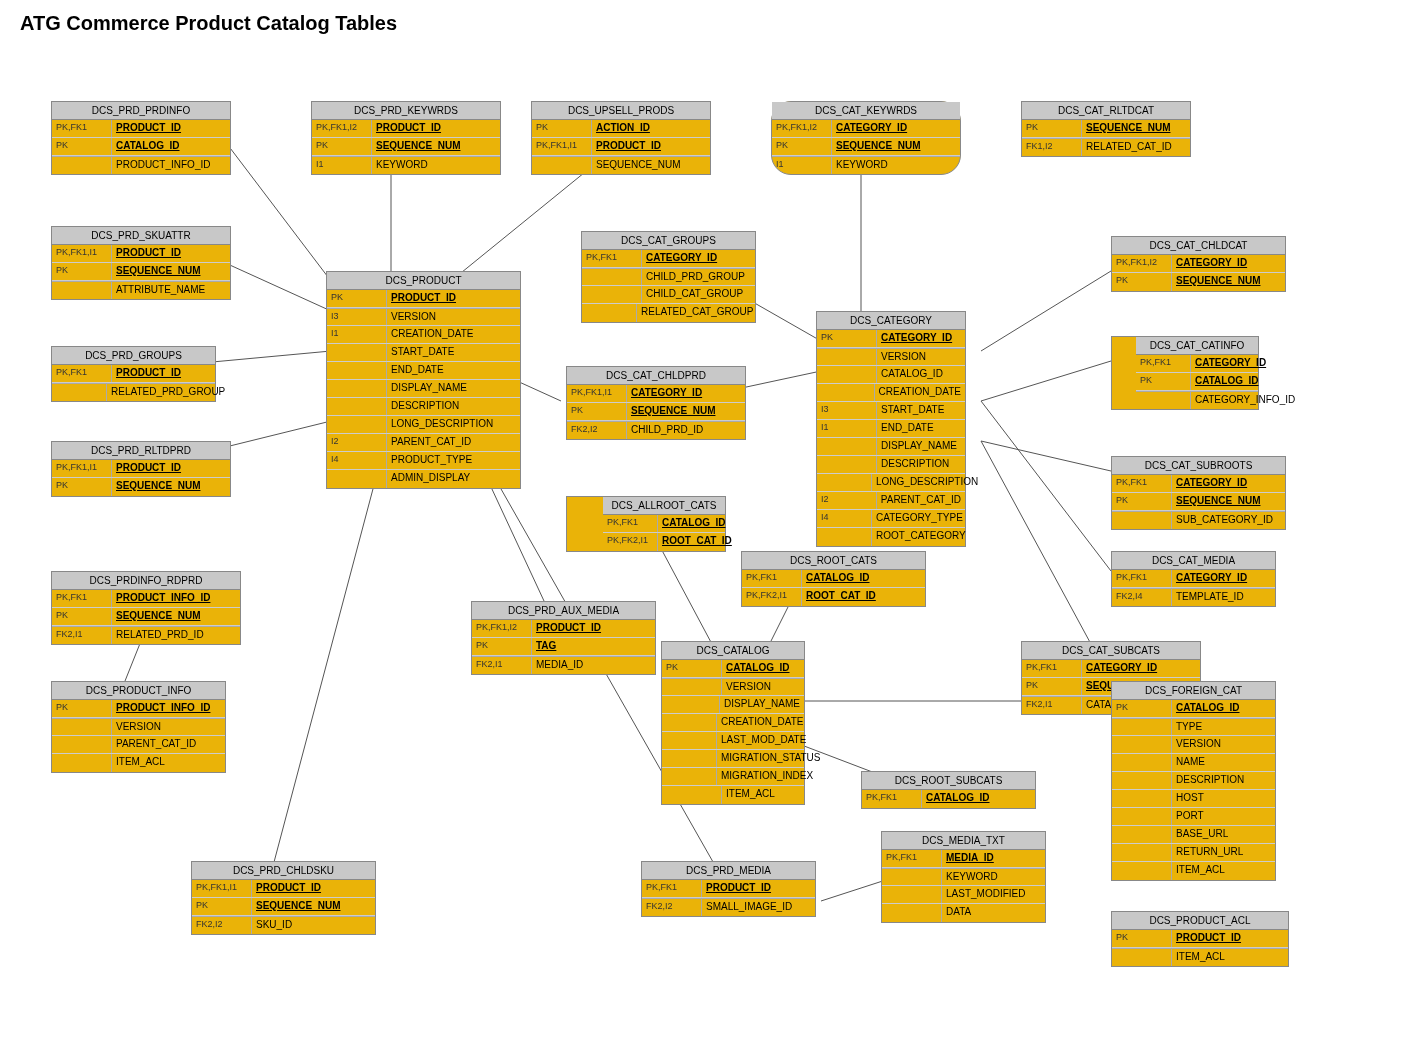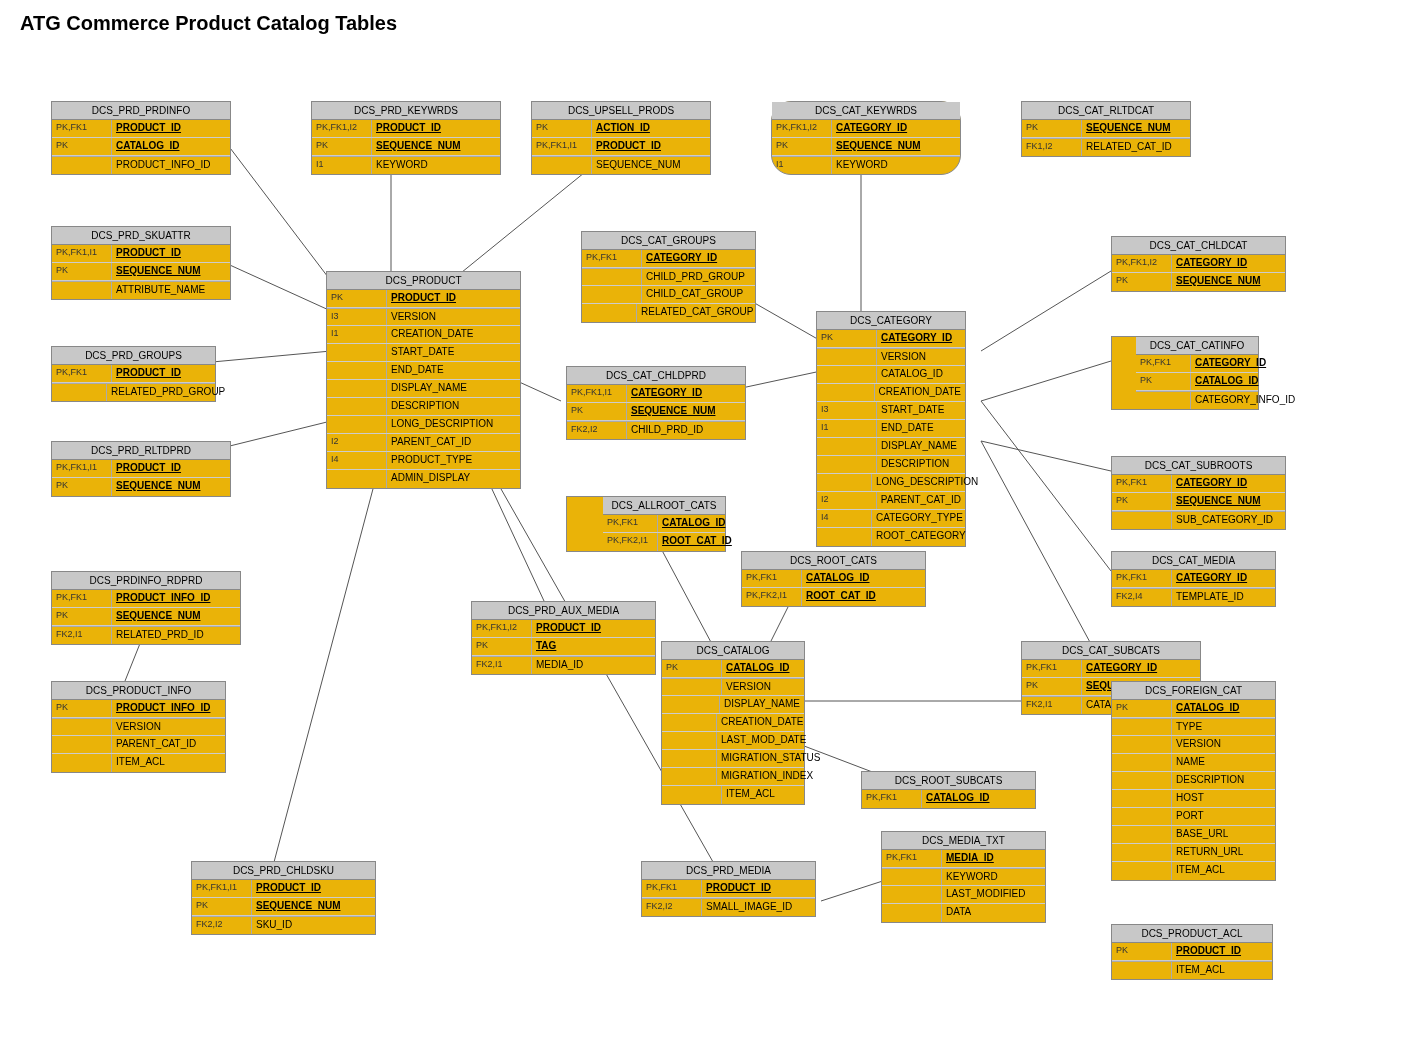--- a/index.html
+++ b/index.html
@@ -732,21 +732,21 @@
         <span class="row-key"></span>
         <span class="row-field plain">RETURN_URL</span>
       </div>
       <div class="table-row">
         <span class="row-key"></span>
         <span class="row-field plain">ITEM_ACL</span>
       </div>
     </div>
   </div>
 
-  <div class="db-table" style="left:1090px; top:870px; width:162px;margin-top:13px;">
+  <div class="db-table" style="left:1090px; top:870px; width:178px;">
     <div class="table-header">DCS_PRODUCT_ACL</div>
     <div class="table-body">
       <div class="table-row">
         <span class="row-key">PK</span>
         <span class="row-field pk-field">PRODUCT_ID</span>
       </div>
       <div class="table-row section-divider">
         <span class="row-key"></span>
         <span class="row-field plain">ITEM_ACL</span>
       </div>

